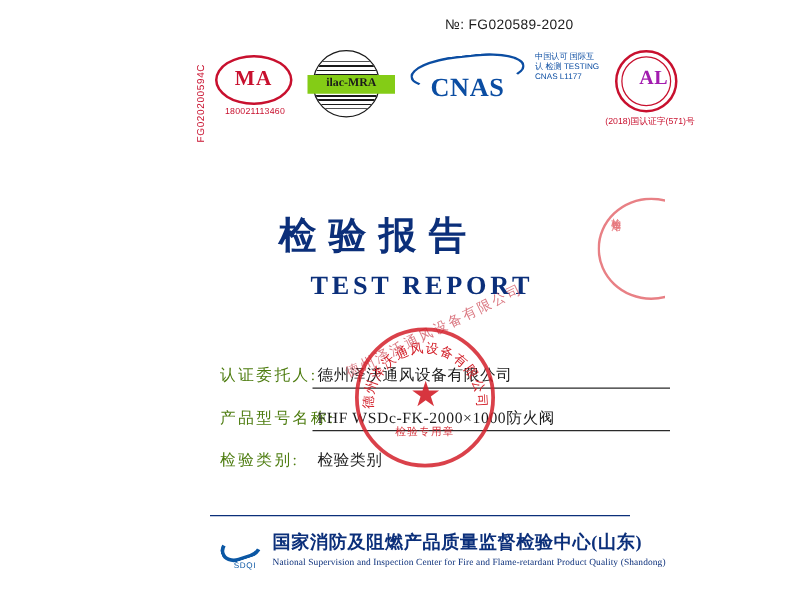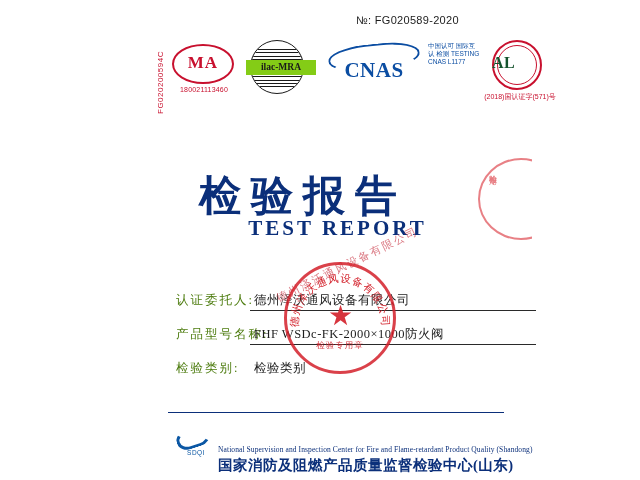--- a/index.html
+++ b/index.html
@@ -209,24 +209,24 @@
     width: 40px; height: 40px;
     border: 1px solid #c8102e;
     border-radius: 50%;
     box-sizing: border-box;
   }
   .logo-cal .letters {
     position: absolute;
     left: 8px;
     top: 14px;
     width: 62px;
-    text-align: left;
+    text-align: center;
     font-size: 16px;
     font-weight: bold;
-    color: #14532d;
+    color: #a21caf;
     font-family: "Liberation Serif", serif;
     letter-spacing: 0.5px;
   }
   .logo-cal .cert {
     position: absolute;
     left: -16px;
     top: 52px;
     width: 104px;
     text-align: center;
     font-size: 7px;
@@ -234,21 +234,21 @@
     white-space: nowrap;
   }
 
   
   .title-cn {
     position: absolute;
     left: 0;
     top: 168px;
     width: 564px;
     text-align: center;
-    font-size: 42px;
+    font-size: 30px;
     font-weight: bold;
     color: #0b2f7a;
     letter-spacing: 10px;
     font-family: "Liberation Serif", serif;
     text-indent: 10px;
   }
   .title-en {
     position: absolute;
     left: 0;
     top: 216px;
@@ -444,21 +444,20 @@
   .footer .cn {
     position: absolute;
     left: 50px;
     top: 2px;
     font-size: 14.5px;
     font-weight: bold;
     color: #0b2f7a;
     letter-spacing: 0.5px;
     white-space: nowrap;
     font-family: "Liberation Serif", serif;
-    margin-top: 32px;
   }
   .footer .en {
     position: absolute;
     left: 50px;
     top: 23px;
     font-size: 7.5px;
     color: #0b2f7a;
     letter-spacing: 0.1px;
     white-space: nowrap;
     font-family: "Liberation Serif", serif;

